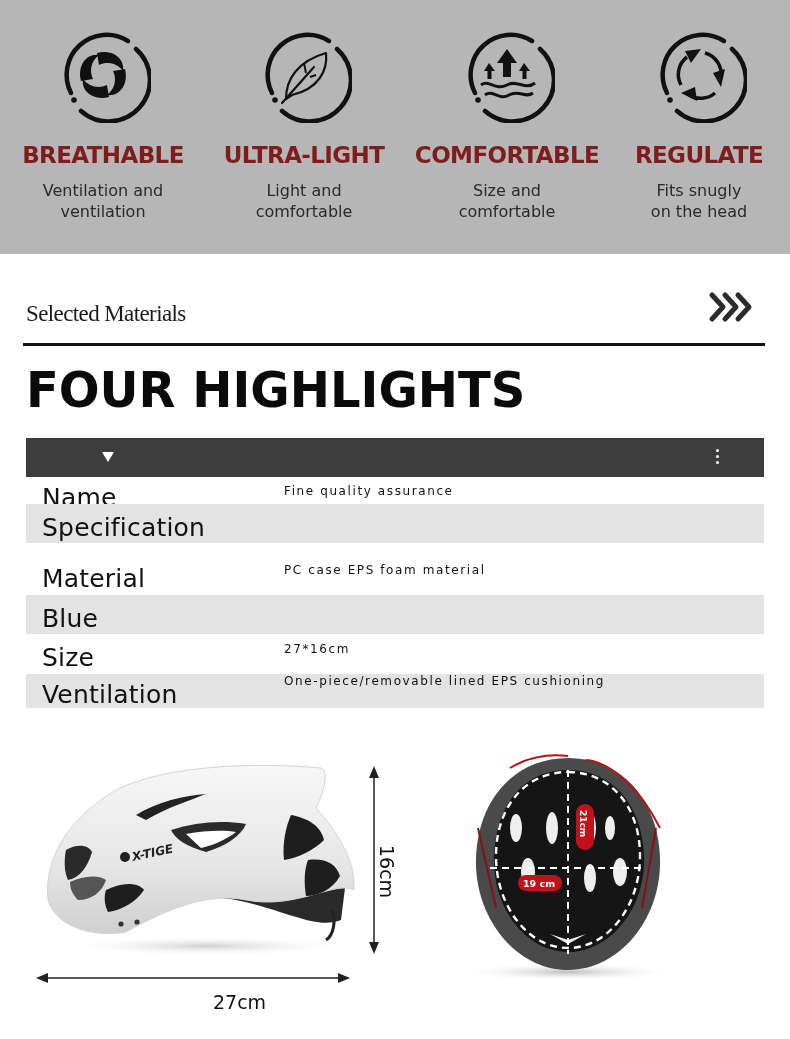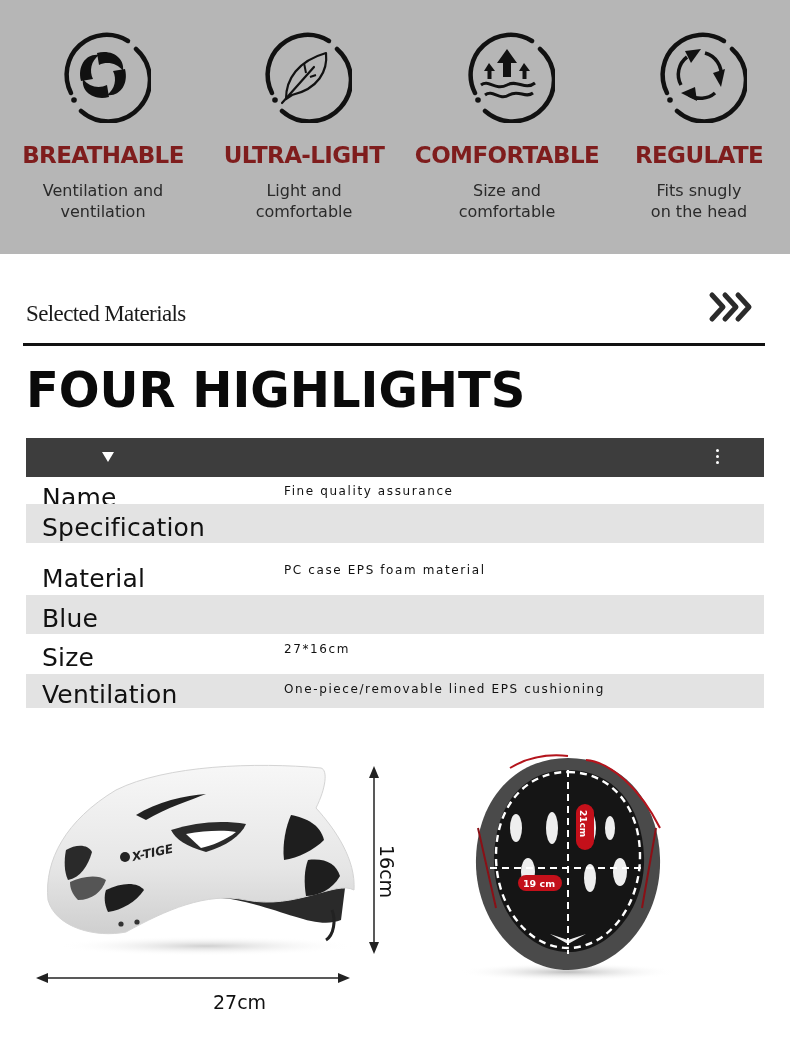--- a/index.html
+++ b/index.html
@@ -189,21 +189,21 @@
 </div>
 <div class="trow alt" style="top:595px;height:39px">
   <span class="k" style="top:9px">Blue</span>
 </div>
 <div class="trow" style="top:634px;height:31px">
   <span class="k" style="top:9px">Size</span>
   <span class="v" style="top:8px">27*16cm</span>
 </div>
 <div class="trow alt" style="top:674px;height:34px">
   <span class="k" style="top:6px">Ventilation</span>
-  <span class="v" style="top:8px">One-piece/removable lined  EPS cushioning</span>
+  <span class="v" style="top:0">One-piece/removable lined  EPS cushioning</span>
 </div>
 
 <svg class="side-helmet" viewBox="0 0 330 200">
   <defs>
     <linearGradient id="shell" x1="0" y1="0" x2="0" y2="1">
       <stop offset="0" stop-color="#f7f7f7"></stop>
       <stop offset="0.6" stop-color="#e6e6e6"></stop>
       <stop offset="1" stop-color="#cfcfcf"></stop>
     </linearGradient>
     <radialGradient id="shadow1" cx="0.5" cy="0.5" r="0.5">

